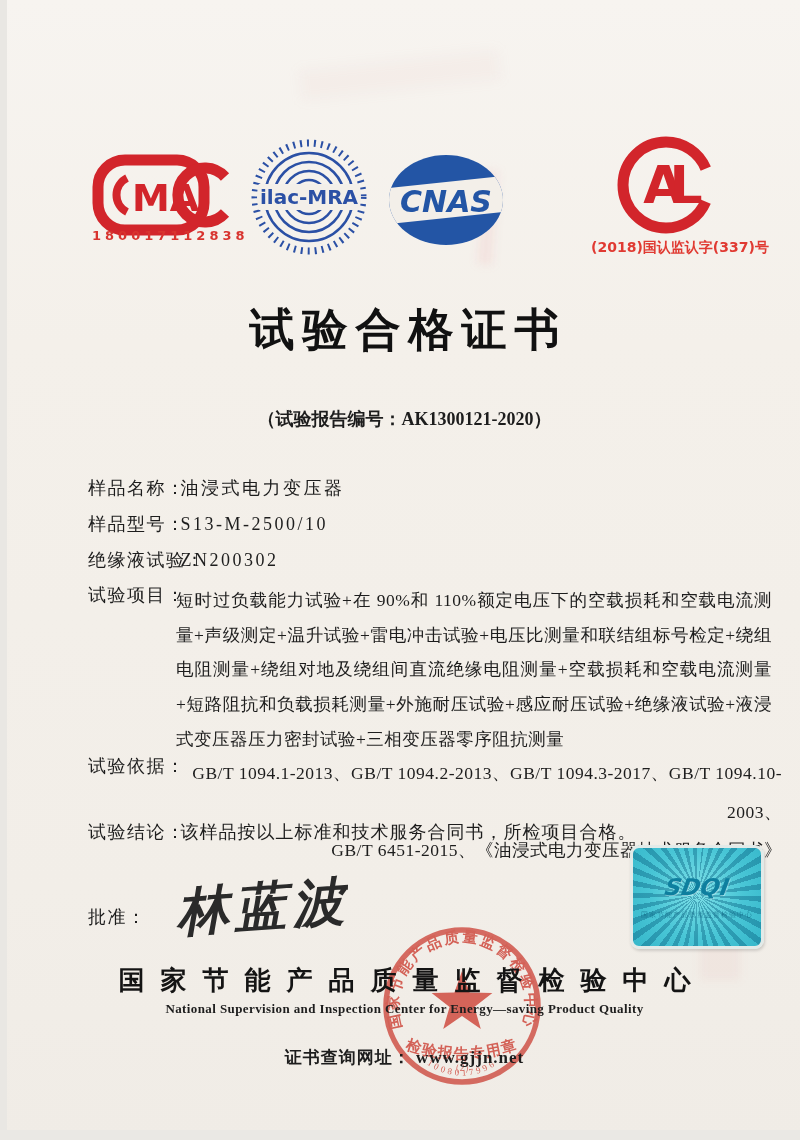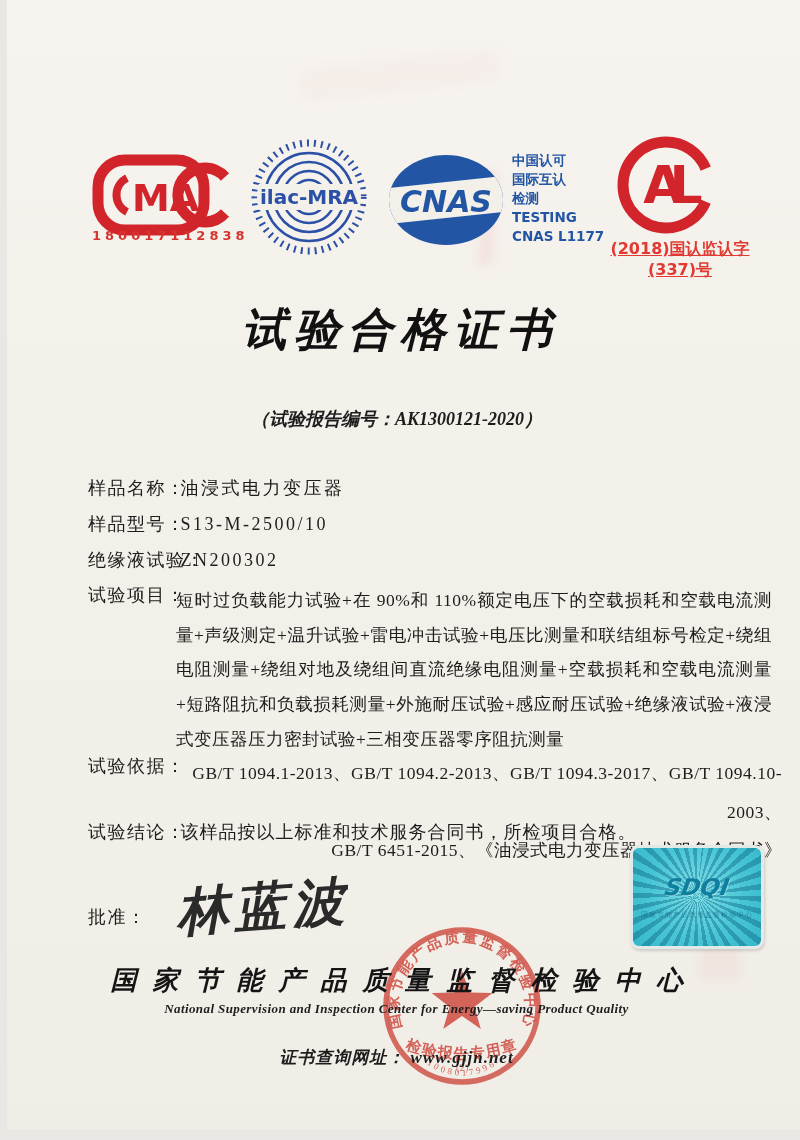--- a/index.html
+++ b/index.html
@@ -13,23 +13,23 @@
   .edge-bottom{left:0;top:1130px;width:800px;height:10px;background:#eae8e4;}
   
   .cma-number{left:92px;top:228px;width:160px;color:#d8342f;
       font-family:"DejaVu Sans","Liberation Sans",sans-serif;
       font-size:13px;font-weight:bold;letter-spacing:4px;}
   .accr-text{left:512px;top:151px;color:#2355a5;
       font-family:"DejaVu Sans","Liberation Sans",sans-serif;
       font-size:13.5px;font-weight:bold;line-height:19px;}
   .cal-caption{left:590px;top:239px;width:180px;color:#e03a32;text-align:center;
       font-family:"DejaVu Sans","Liberation Sans",sans-serif;
-      font-size:16px;font-weight:bold;text-decoration:underline;}
+      font-size:14px;font-weight:bold;}
   
-  .centered{left:0;width:737px;padding-left:56px;box-sizing:border-box;text-align:center;font-style:italic;}
+  .centered{left:8px;width:737px;padding-left:56px;box-sizing:border-box;text-align:center;}
   .doc-title{top:300px;font-size:45px;font-weight:bold;letter-spacing:8px;text-indent:8px;color:#111;}
   .cert-no{top:382px;font-size:19px;font-weight:bold;letter-spacing:.5px;}
   .report-no{top:407px;font-size:18px;font-weight:bold;}
   
   .row{position:absolute;left:88px;font-size:18px;white-space:nowrap;}
   .lbl{display:inline-block;width:88px;letter-spacing:1.5px;}
   .val{letter-spacing:2.5px;}
   .plabel{position:absolute;left:88px;font-size:18px;letter-spacing:1.5px;}
   .para{position:absolute;left:176px;font-size:17.5px;letter-spacing:.5px;
         text-align:justify;line-height:34.7px;}
@@ -101,27 +101,20 @@
     <clipPath id="cnasClip">
         <ellipse cx="60" cy="49" rx="57" ry="45"></ellipse>
       </clipPath>
     <ellipse cx="60" cy="49" rx="57" ry="45" fill="#2355a5"></ellipse>
     <g clip-path="url(#cnasClip)">
       <rect x="-8" y="31" width="136" height="36" fill="#f3efe9" transform="rotate(-6 60 49)"></rect>
     </g>
     <text x="60" y="61" text-anchor="middle" font-family="DejaVu Sans, sans-serif" font-size="30" font-weight="bold" font-style="italic" fill="#2355a5">CNAS</text>
   </svg>
 
-  <div class="abs accr-text">
-    <div>中国认可</div>
-    <div>国际互认</div>
-    <div>检测</div>
-    <div>TESTING</div>
-    <div>CNAS L1177</div>
-  </div>
 
   <svg class="abs" style="left:612px;top:133px;" width="108" height="104" viewBox="0 0 108 104">
     <circle cx="54" cy="52" r="43" fill="none" stroke="#d2252b" stroke-width="11" stroke-dasharray="236 34" stroke-dashoffset="-17"></circle>
     <text x="54" y="70" text-anchor="middle" font-family="DejaVu Sans, sans-serif" font-size="52" font-weight="900" fill="#d2252b" letter-spacing="-14">AL</text>
   </svg>
   <div class="abs cal-caption">(2018)国认监认字(337)号</div>
 
   <div class="abs centered doc-title">试验合格证书</div>
   <div class="abs centered report-no">（试验报告编号：AK1300121-2020）</div>
 

